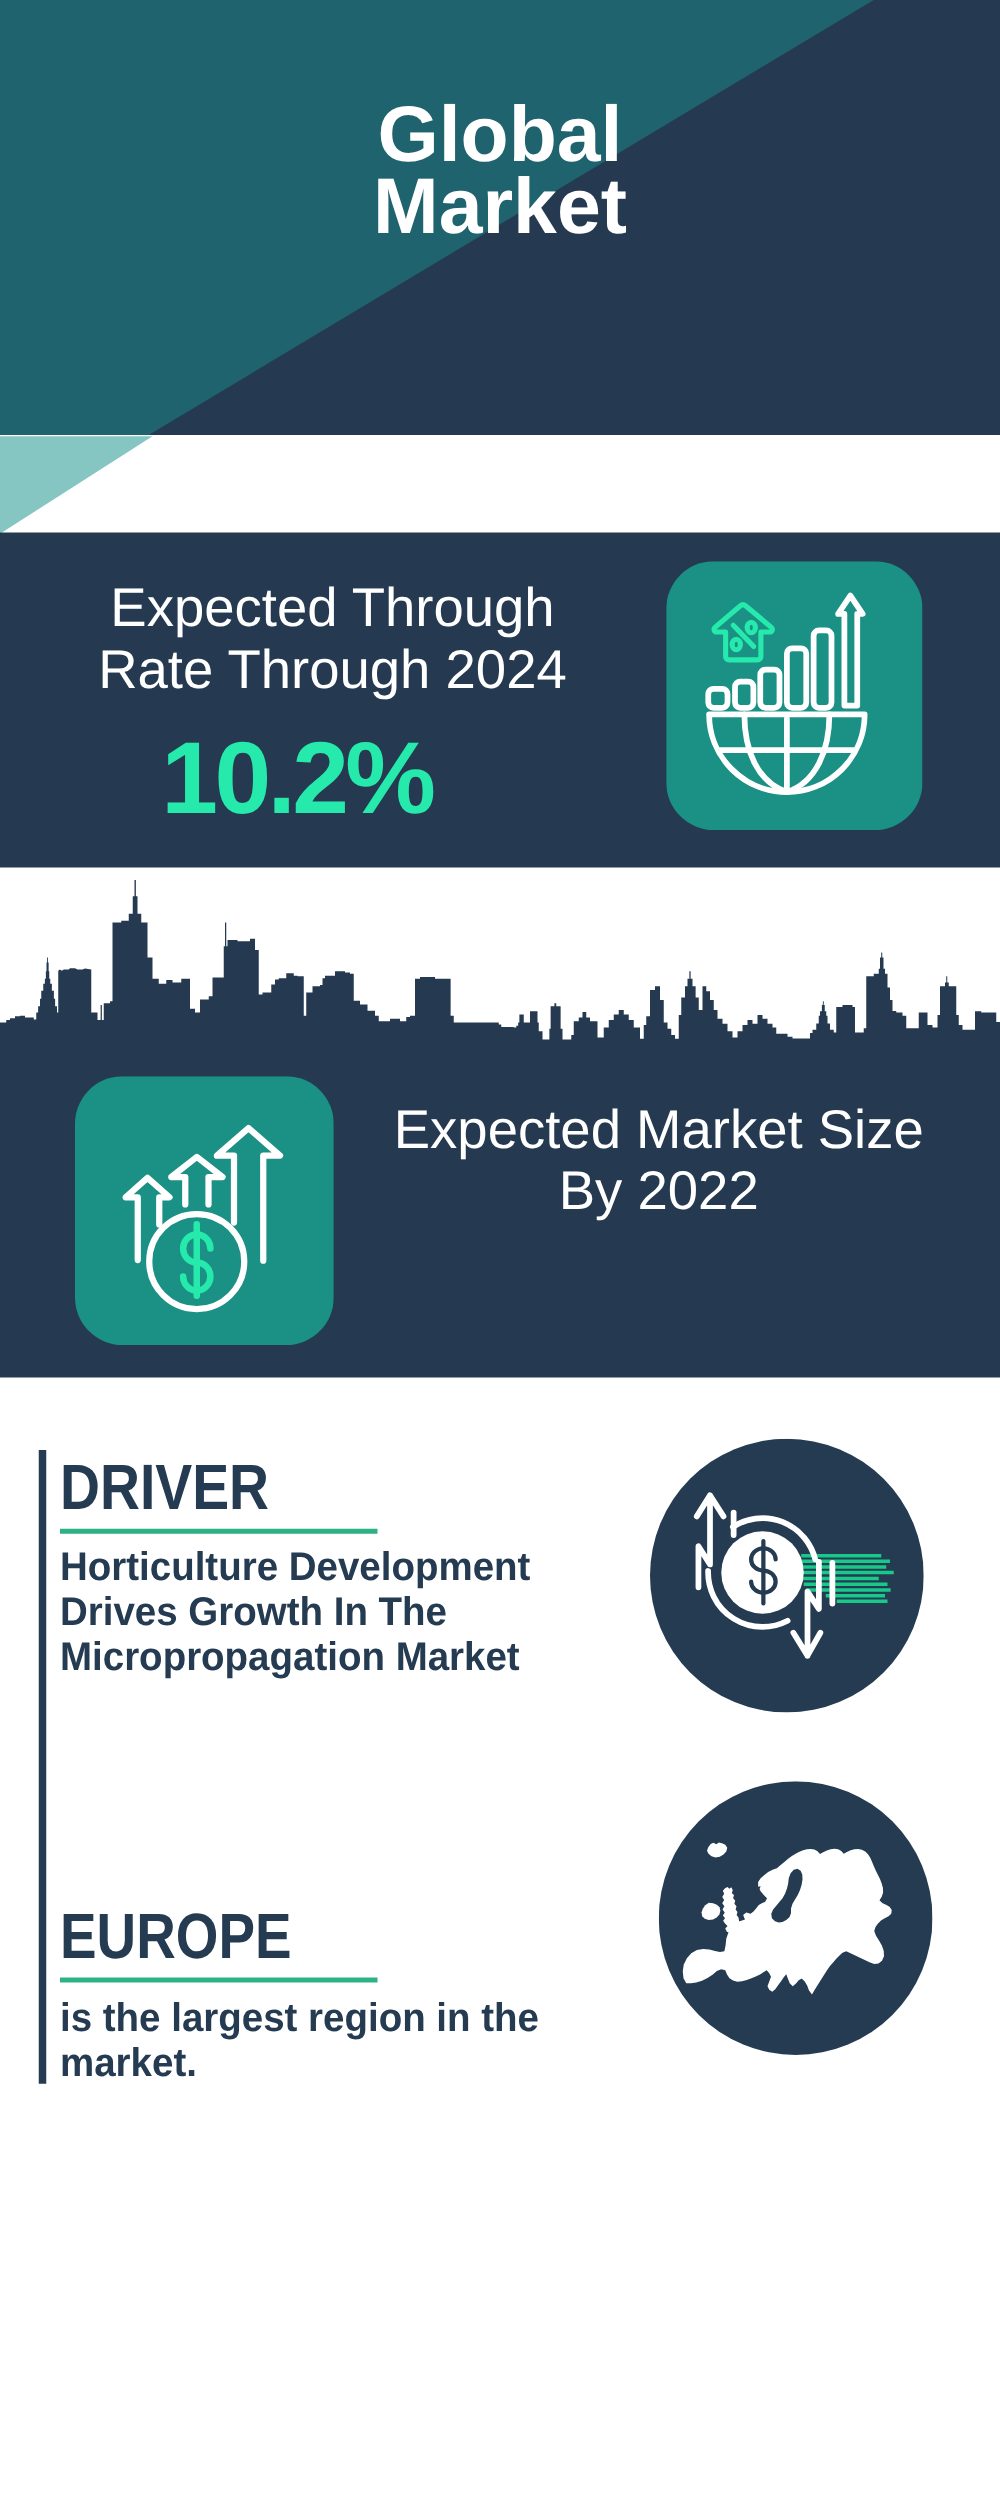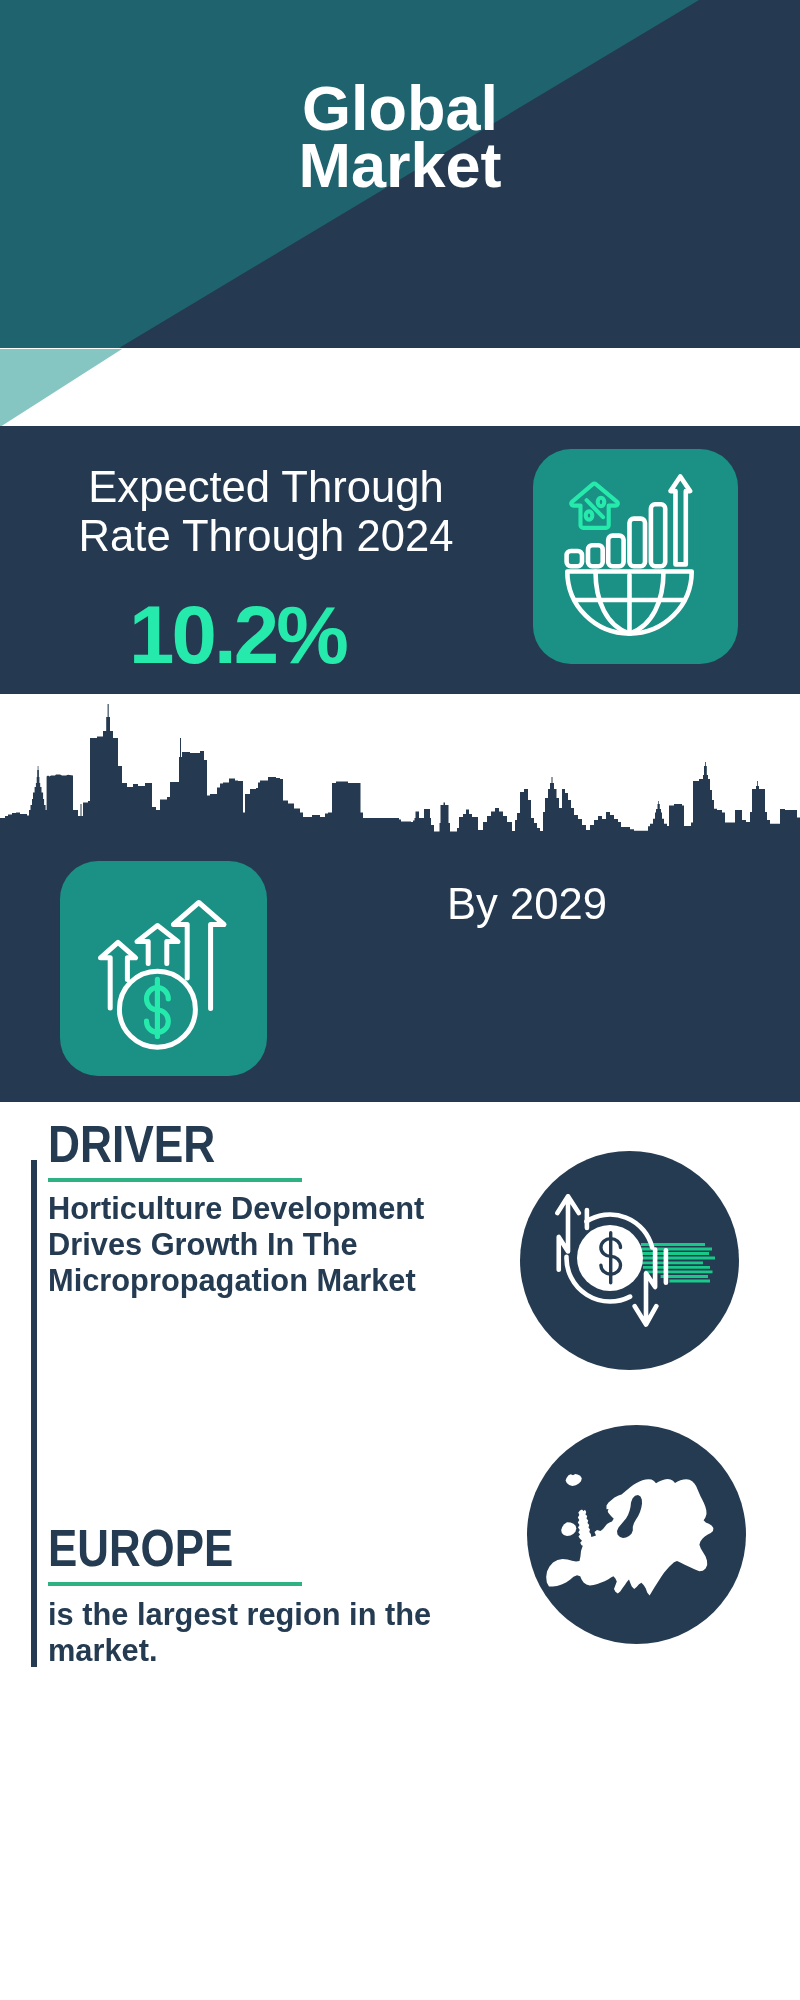--- a/index.html
+++ b/index.html
@@ -8,28 +8,28 @@
   .abs{position:absolute;}
 
   
   .title-block{left:0;top:80px;width:800px;text-align:center;}
   .title-line{font-family:"Liberation Sans",sans-serif;font-weight:700;font-size:63px;
     line-height:57.3px;color:#ffffff;letter-spacing:0px;}
   .growth-text{left:0;top:463px;width:532px;text-align:center;}
   .stat-label{font-family:"Liberation Sans",sans-serif;font-weight:400;font-size:43.6px;
     line-height:48.75px;color:#ffffff;}
   .stat-value{font-family:"Liberation Sans",sans-serif;font-weight:700;font-size:81.6px;
-    letter-spacing:-2.9px;line-height:84px;color:#26EAAC;margin-top:32px;margin-right:57px;}
+    letter-spacing:-2.9px;line-height:84px;color:#26EAAC;margin-top:20px;margin-right:57px;}
   .market-text{left:267px;top:880px;width:520px;text-align:center;}
   .market-value{font-size:83.2px;letter-spacing:-3.3px;margin-top:0px;margin-right:3px;}
 
   
   .section-rule{left:31px;top:1160px;width:6px;height:507px;background:#253B52;}
   .card{left:48px;}
-  .card-driver{top:1128px;}
+  .card-driver{top:1173px;}
   .card-region{top:1532px;}
   .card-region .card-heading{transform:scaleX(0.855);}
   .card-region .card-body{margin-top:11px;}
   .card-heading{font-family:"Liberation Sans",sans-serif;font-weight:700;font-size:51.3px;
     line-height:34.3px;color:#253B52;transform:scaleX(0.863);transform-origin:left top;
     white-space:nowrap;}
   .card-underline{width:254px;height:4px;background:#2EB183;margin-top:16px;}
   .card-body{font-family:"Liberation Sans",sans-serif;font-weight:700;font-size:32px;
     line-height:35.7px;color:#253B52;transform:scaleX(0.962);transform-origin:left top;
     margin-top:9px;white-space:nowrap;}
@@ -152,21 +152,22 @@
     </g>
   </svg>
 
   <div class="abs growth-text">
     <div class="stat-label">Expected Through</div>
     <div class="stat-label">Rate Through 2024</div>
     <div class="stat-value">10.2%</div>
   </div>
 
   <div class="abs market-text">
-    <div class="stat-label">By 2029</div>
+    <div class="stat-label">Expected Market Size</div>
+    <div class="stat-label">By 2022</div>
   </div>
 
   <div class="abs section-rule"></div>
 
   <div class="abs card card-driver">
     <div class="card-heading">DRIVER</div>
     <div class="card-underline"></div>
     <div class="card-body">
       <div>Horticulture Development</div>
       <div>Drives Growth In The</div>

